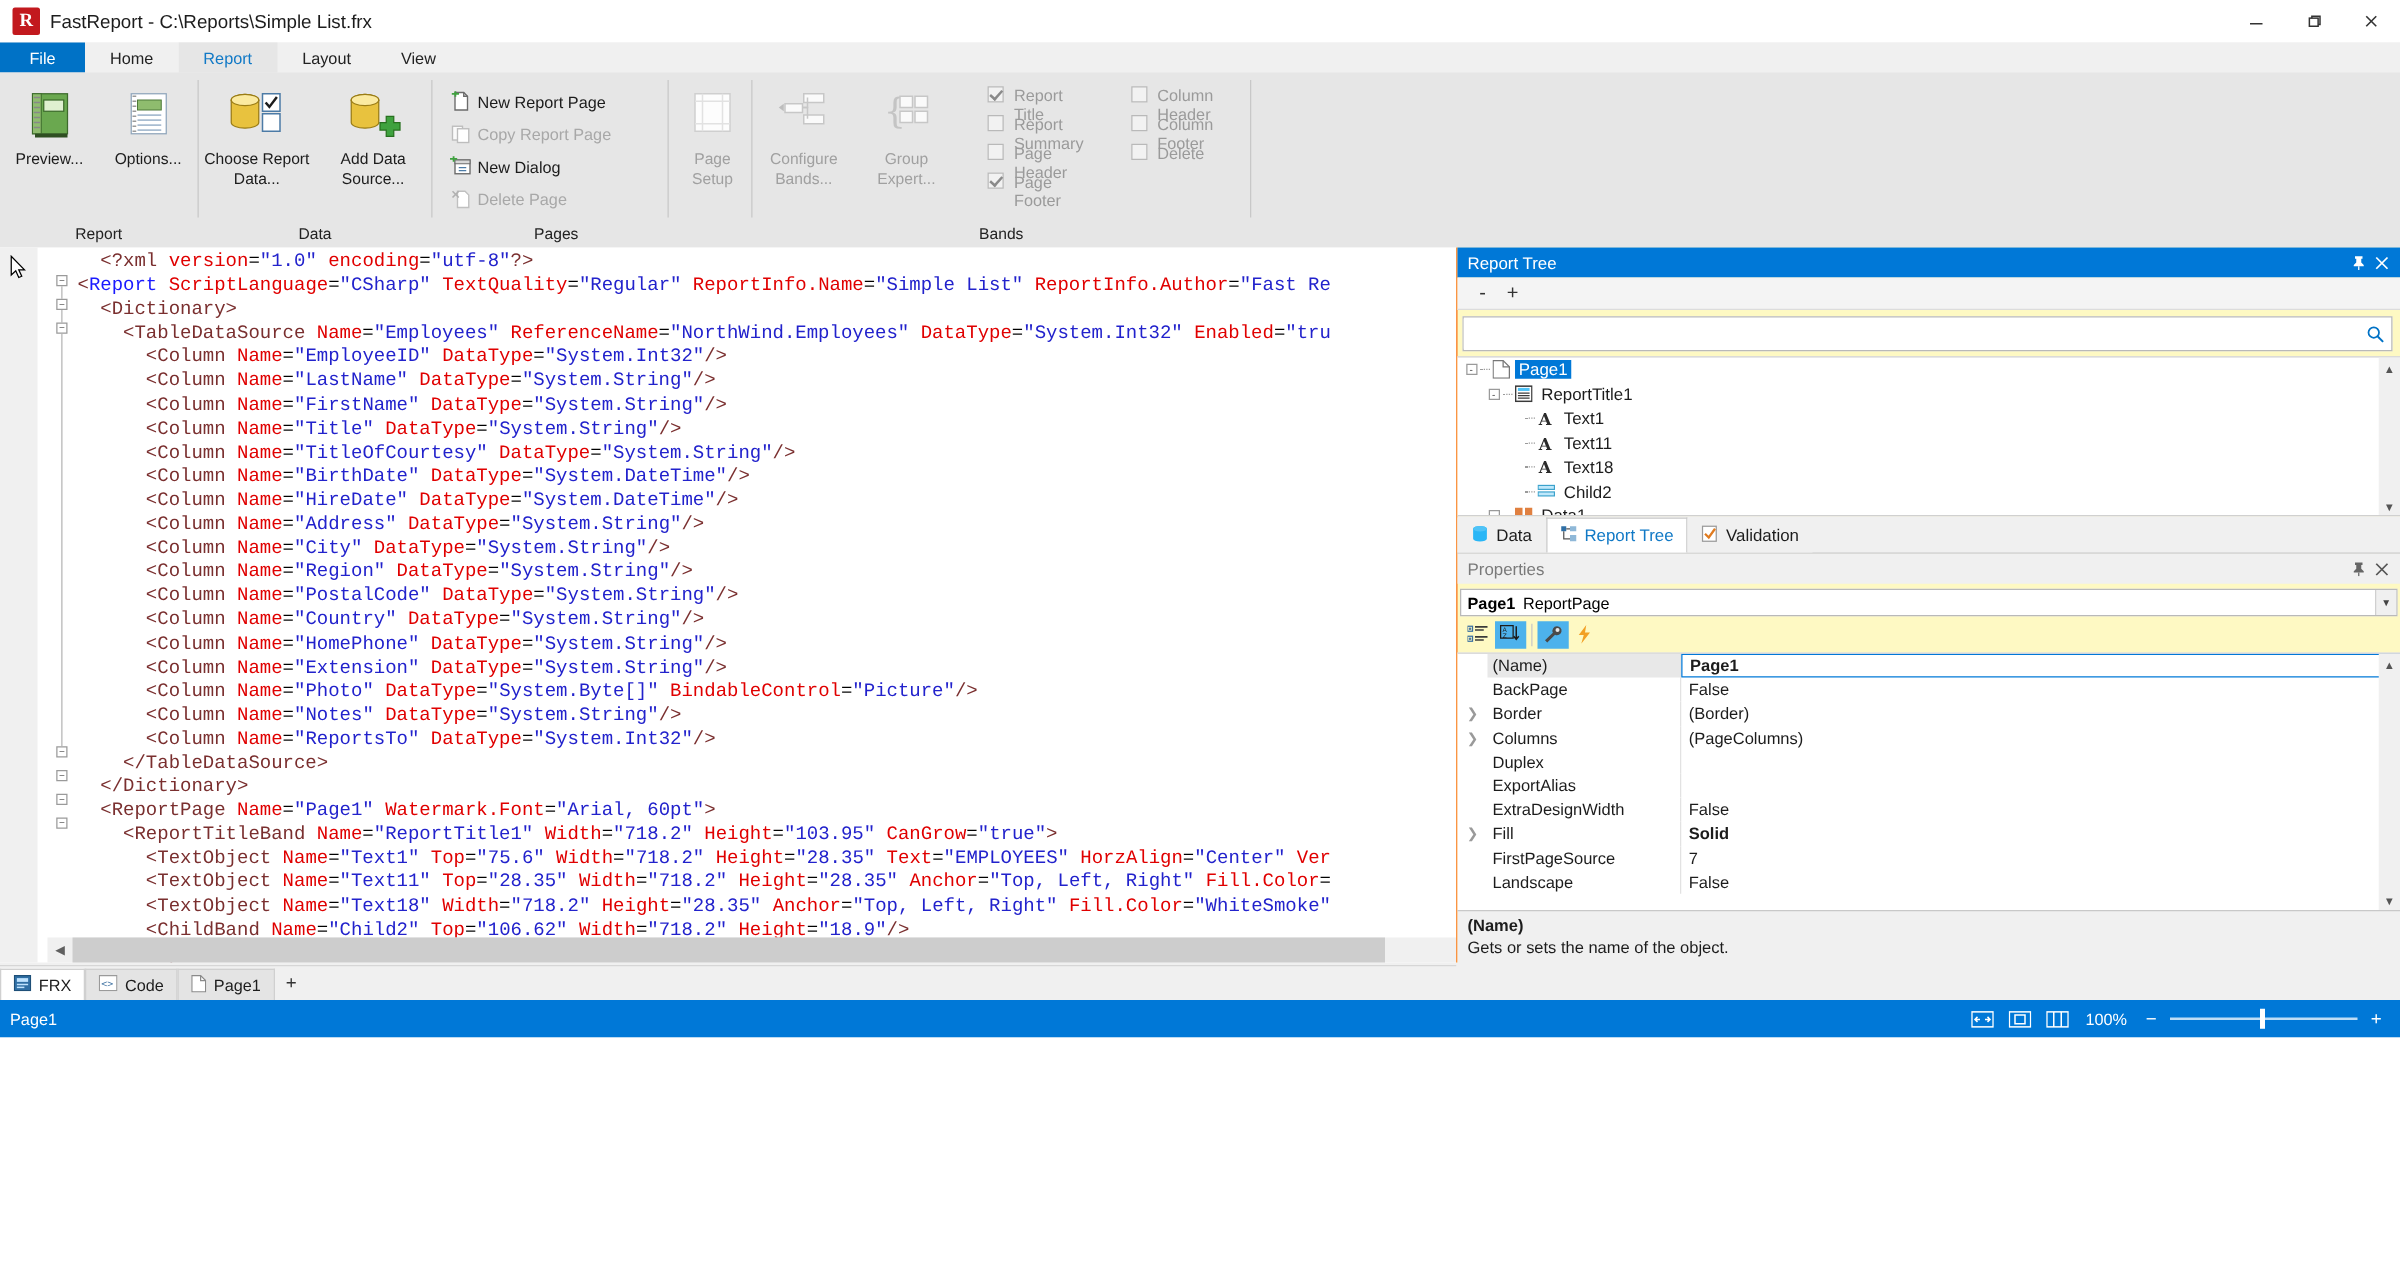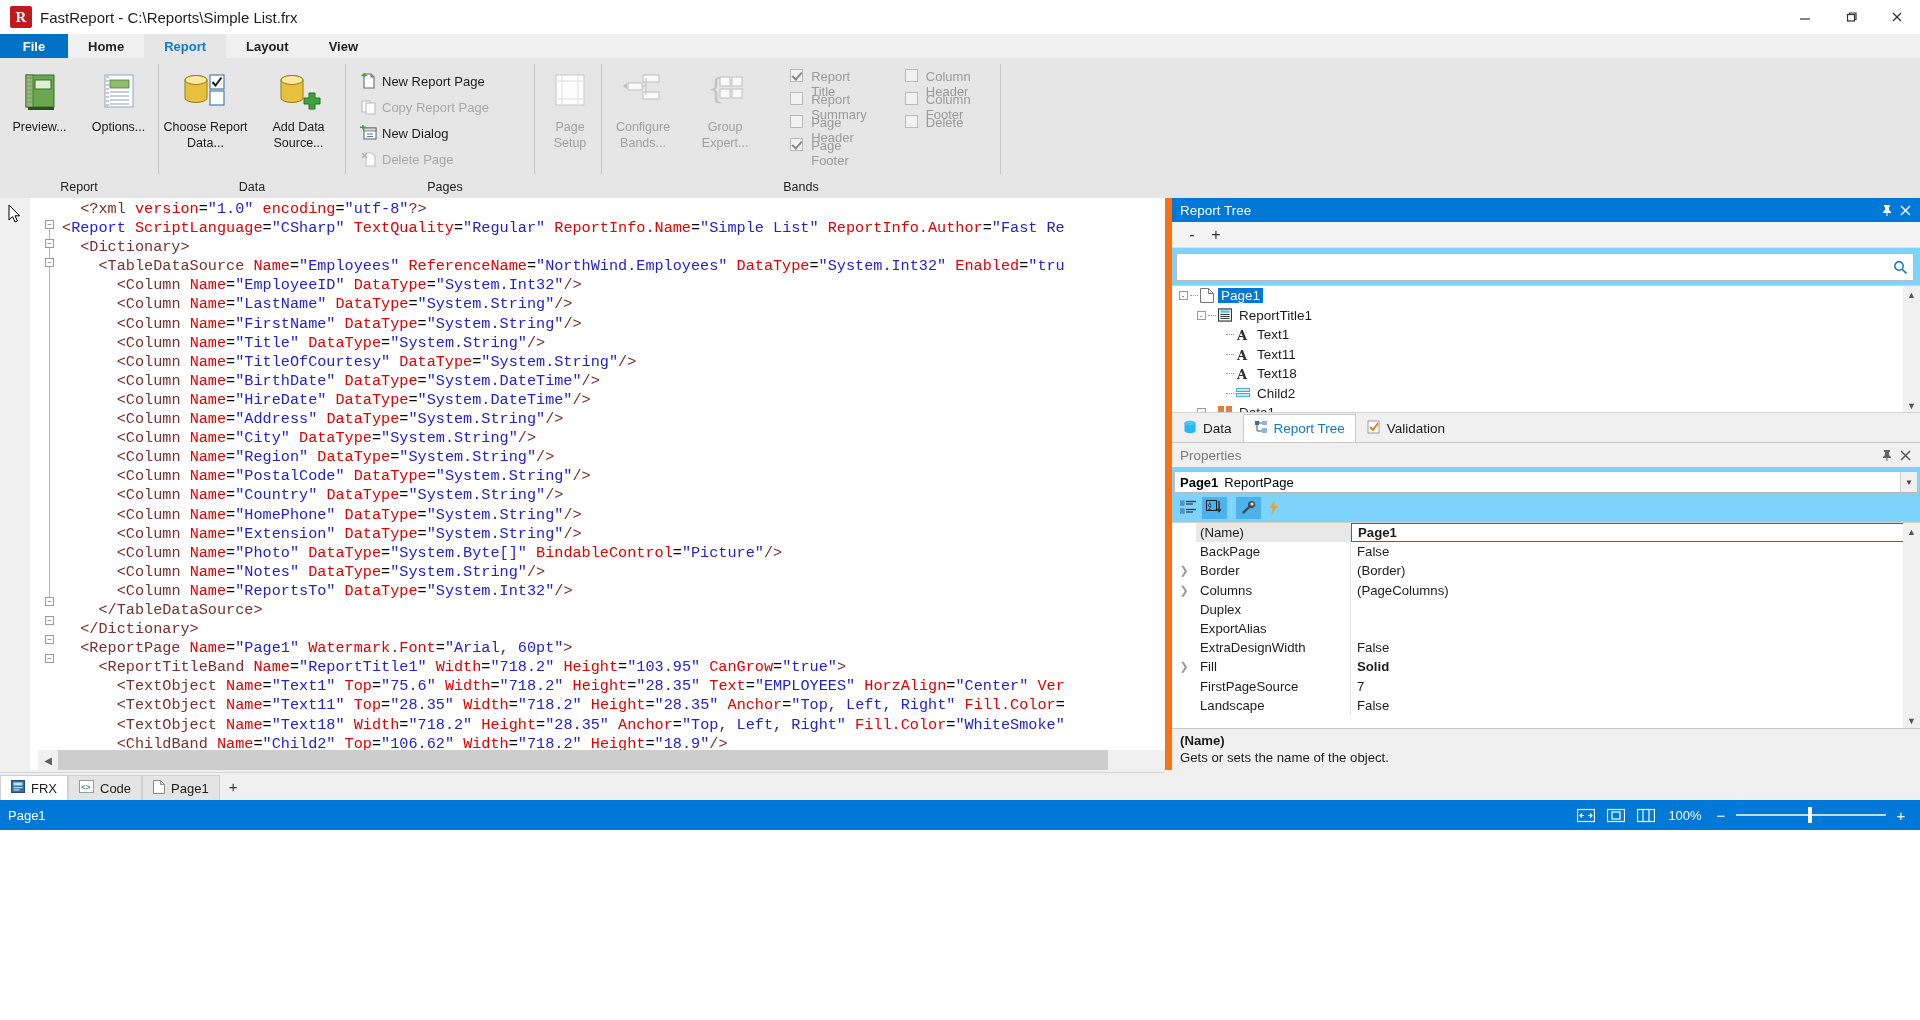--- a/index.html
+++ b/index.html
@@ -26,21 +26,21 @@
   .tb-controls { margin-left:auto; display:flex; height:34px; }
   .tb-btn {
     width:46px; height:34px; display:flex; align-items:center; justify-content:center;
     font-size:15px; color:#333; background:transparent;
   }
   .tb-btn svg { display:block; }
 
   
   .ribbon-tabs {
     position:absolute; left:0; top:34px; width:1920px; height:24px;
-    background:#f0f0f0; display:flex; align-items:flex-end;font-weight:bold;
+    background:#f0f0f0; display:flex; align-items:flex-end;
   }
   .rt-file {
     width:68px; height:24px; background:#0072c6; color:#fff;
     font-size:13px; display:flex; align-items:center; justify-content:center;
   }
   .rt-tab {
     height:24px; padding:0 20px; font-size:13px; color:#222;
     display:flex; align-items:center; justify-content:center;
   }
   .rt-tab.active { background:#e6e6e6; color:#1179c6; }
@@ -138,21 +138,21 @@
   }
   .hsb-arrow {
     position:absolute; top:0; width:20px; height:20px;
     display:flex; align-items:center; justify-content:center; color:#606060; font-size:10px;
   }
   .hsb-thumb { position:absolute; left:20px; top:0; width:1050px; height:20px; background:#cdcdcd; }
 
   
   .rightpanel {
     position:absolute; left:1165px; top:198px; width:755px; height:572px;
-    background:#7dd3fc; border-left:7px solid #f97316;
+    background:#fef9c3; border-left:1px solid #f97316;
   }
   .panel-caption {
     height:24px; display:flex; align-items:center; padding:0 6px 0 8px;
     font-size:13.5px; color:#fff; background:#0078d7;
   }
   .panel-caption.gray { background:#f0f0f0; color:#7a7a7a; }
   .panel-caption .cap-title { font-weight:normal; }
   .cap-spacer { flex:1; }
   .cap-btn { width:18px; height:18px; display:flex; align-items:center; justify-content:center; font-size:13px; }
 

